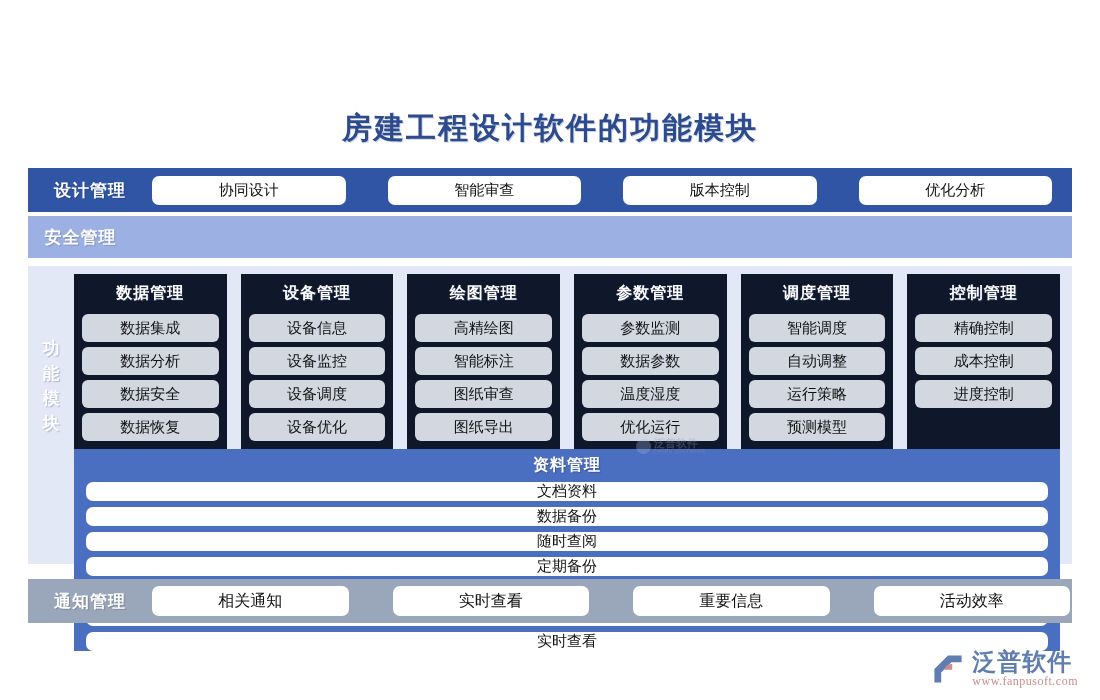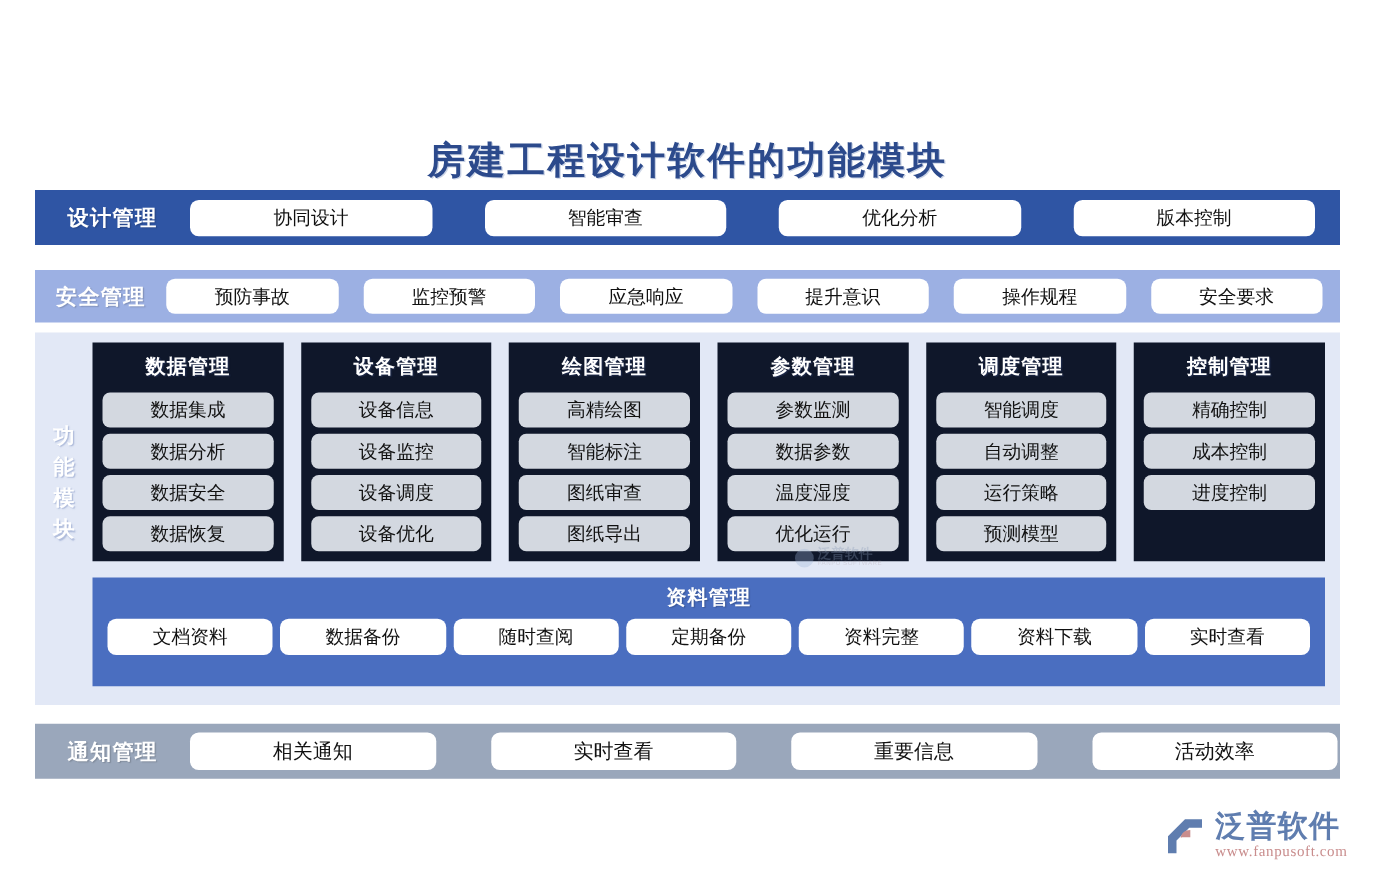--- a/index.html
+++ b/index.html
@@ -60,21 +60,21 @@
   }
   .banner-chips {
     display: flex;
     flex: 1 1 auto;
     align-items: center;
   }
   .banner-chips .chip { flex: 1 1 0; }
 
   
   #row-design {
-    top: 152px;
+    top: 168px;
     height: 44px;
     background: #2f55a4;
   }
   #row-design .banner-label { width: 124px; }
   #row-design .banner-chips { gap: 42px; padding-right: 20px; }
   #row-design .chip { height: 29px; font-size: 15px; }
 
   
   #row-safety {
     top: 216px;
@@ -161,37 +161,37 @@
     font-size: 15px;
     height: 28px;
     display: flex;
     align-items: center;
     justify-content: center;
     white-space: nowrap;
   }
 
   
   #docs-block {
-    margin-top: 13px;
     background: #4a6ec0;
-    padding: 6px 12px 25px 12px;
+    padding: 6px 12px 0 12px;
     box-sizing: border-box;
   }
   #docs-title {
     color: #ffffff;
     font-weight: bold;
     font-size: 16px;
     text-align: center;
     letter-spacing: 1px;
     padding-bottom: 6px;
     text-shadow: 1px 1px 1px rgba(0,0,0,.2);
   }
   #docs-chips {
     display: flex;
     gap: 6px;
+    flex-direction: column;
   }
   #docs-chips .chip { flex: 1 1 0; height: 29px; font-size: 15px; }
 
   
   #center-watermark {
     position: absolute;
     left: 636px;
     top: 438px;
     opacity: .32;
     display: flex;
@@ -239,35 +239,27 @@
 </head>
 <body>
 
 <h1 class="page-title">房建工程设计软件的功能模块</h1>
 
 <div class="banner-row" id="row-design">
   <div class="banner-label">设计管理</div>
   <div class="banner-chips">
     <div class="chip">协同设计</div>
     <div class="chip">智能审查</div>
+    <div class="chip">版本控制</div>
     <div class="chip">优化分析</div>
-    <div class="chip">版本控制</div>
   </div>
 </div>
 
 <div class="banner-row" id="row-safety">
   <div class="banner-label">安全管理</div>
-  <div class="banner-chips">
-    <div class="chip">预防事故</div>
-    <div class="chip">监控预警</div>
-    <div class="chip">应急响应</div>
-    <div class="chip">提升意识</div>
-    <div class="chip">操作规程</div>
-    <div class="chip">安全要求</div>
-  </div>
 </div>
 
 <div id="functions-panel">
 
   <div id="functions-side-label">
     <div class="vtext">
       <div>功</div>
       <div>能</div>
       <div>模</div>
       <div>块</div>

